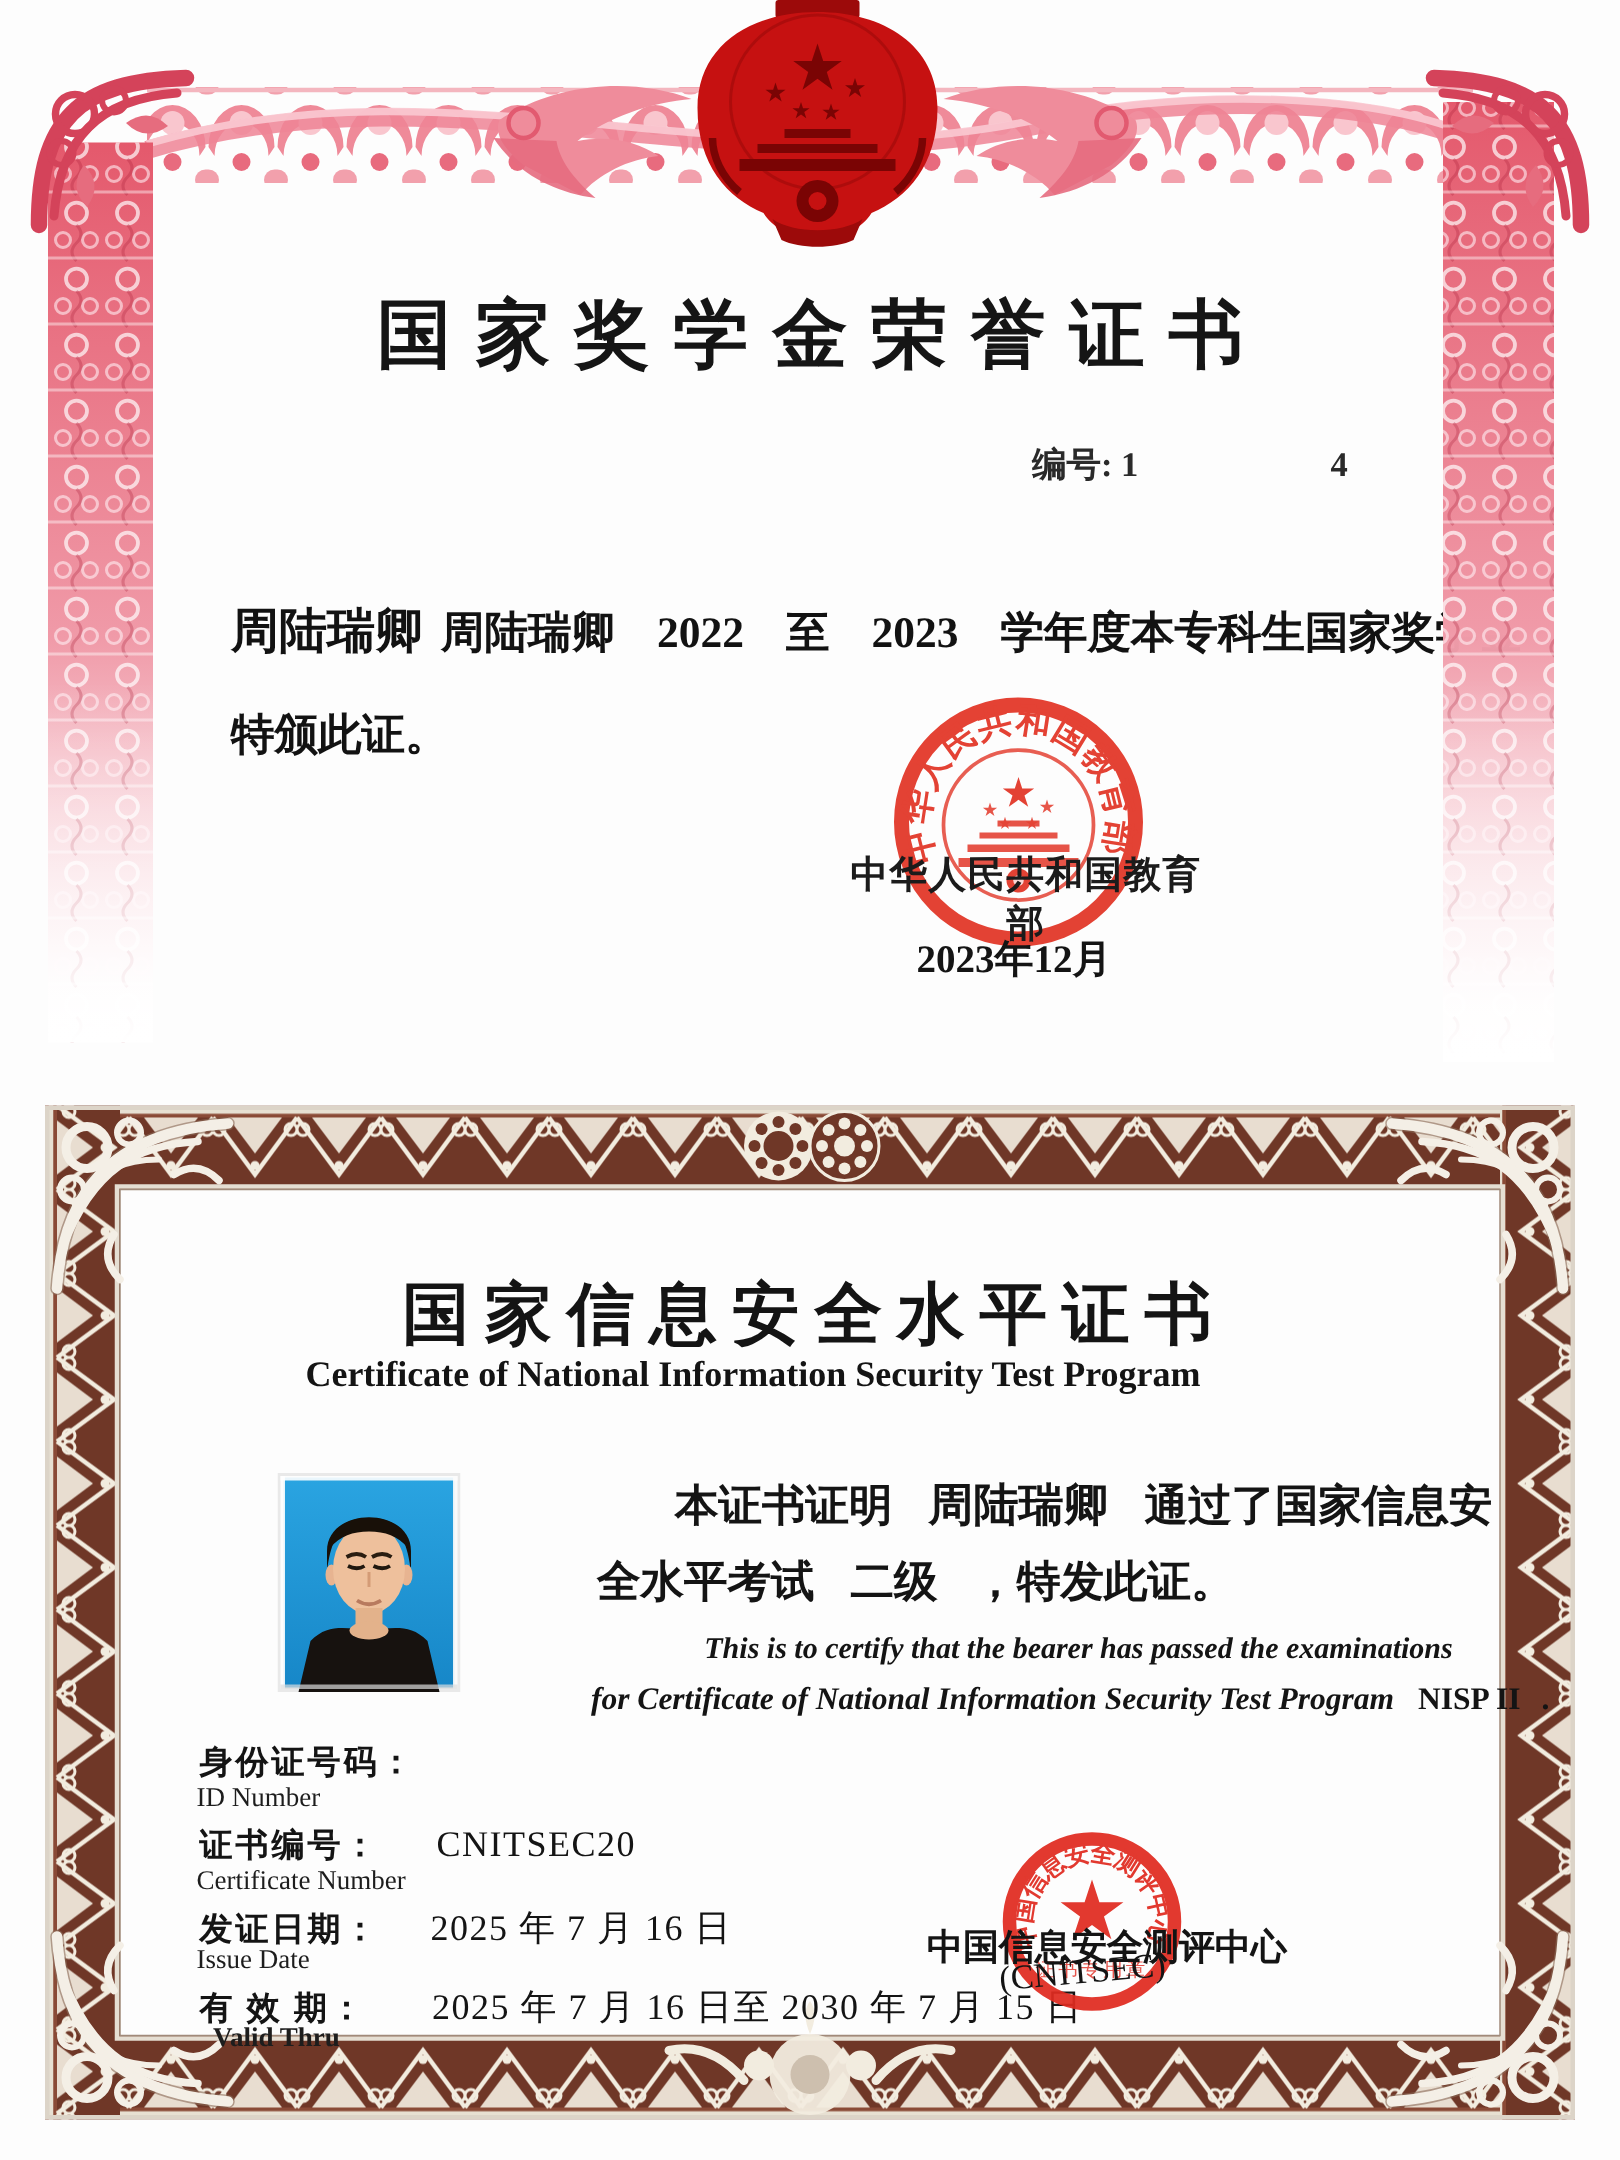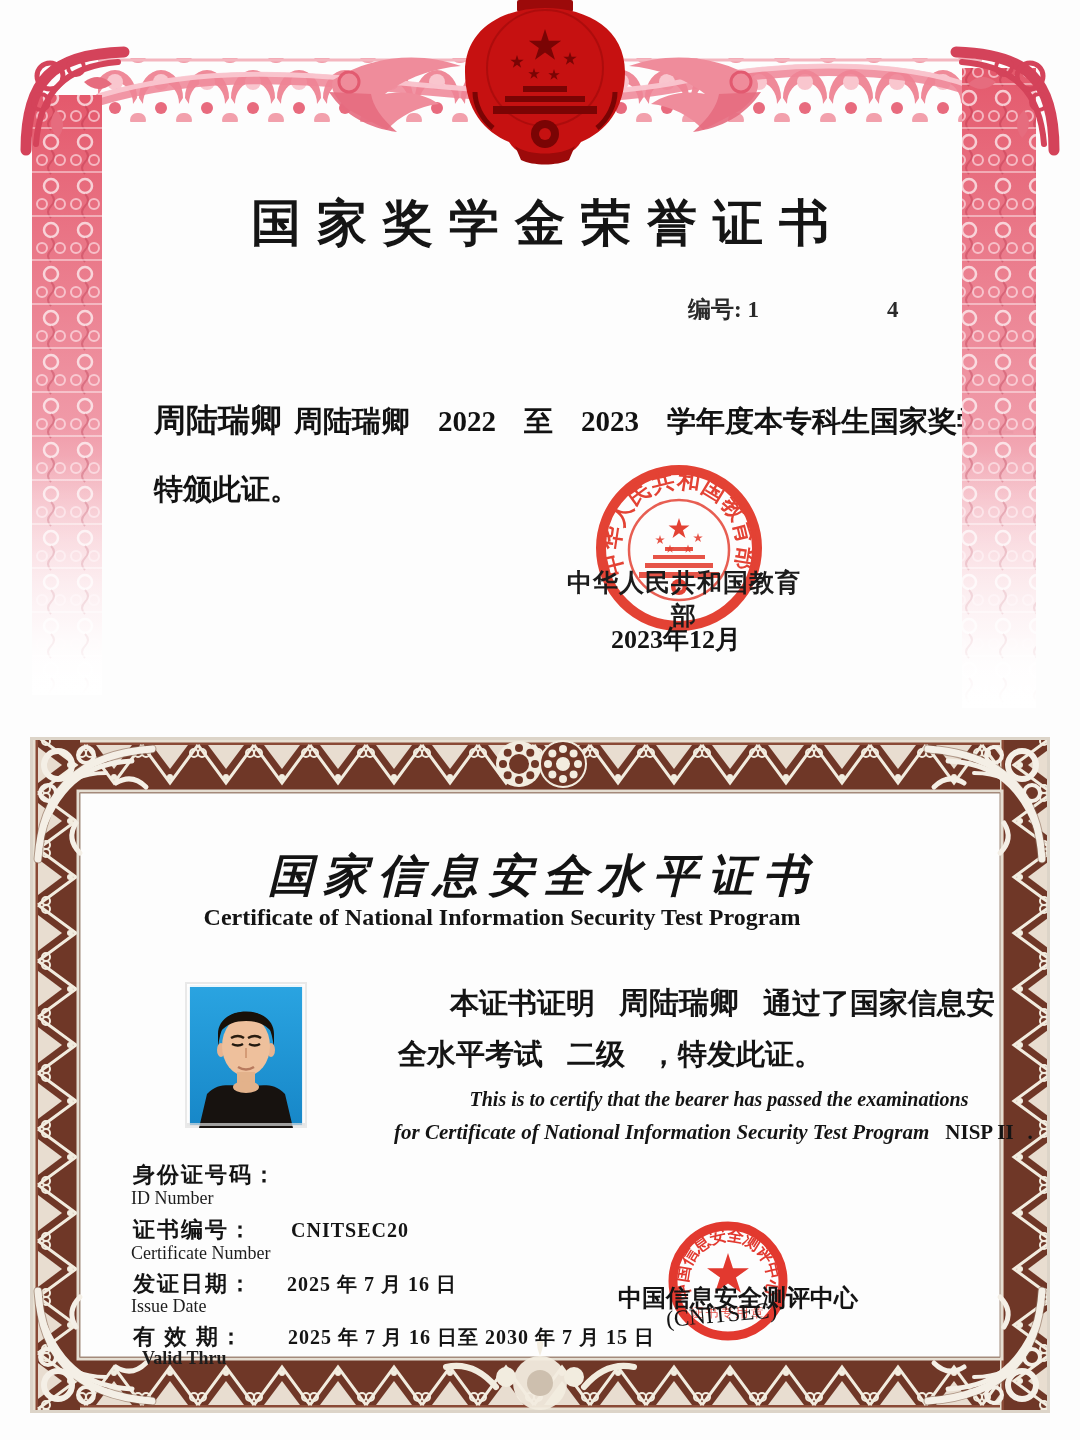--- a/index.html
+++ b/index.html
@@ -21,37 +21,37 @@
   .s-body2{left:154px;top:470px;font-size:29px;font-weight:600;color:#121212;}
   .s-issuer{left:556px;top:566px;width:256px;text-align:center;font-size:25px;font-weight:700;
             letter-spacing:1px;z-index:3;color:#1b1b1b;}
   .s-date{left:598px;top:622px;width:156px;text-align:center;font-size:26px;font-weight:600;z-index:3;}
   .s-seal-svg{left:582px;top:451px;z-index:2;}
   .tc-border-svg{left:0;top:0;z-index:1;}
 
   
   .n-frame-svg{left:30px;top:737px;z-index:1;}
   .n-title{left:0;width:1076px;top:846px;text-align:center;font-size:45px;font-weight:700;
-           letter-spacing:10px;text-indent:10px;z-index:2;font-style:italic;}
+           letter-spacing:10px;text-indent:10px;z-index:2;}
   .n-subtitle{left:0;width:1004px;top:904px;text-align:center;font-size:24px;font-weight:700;z-index:2;}
   .n-photo-svg{left:185px;top:982px;z-index:2;}
   .n-line1{left:450px;top:983px;font-size:29px;font-weight:600;white-space:nowrap;z-index:2;}
   .n-name{font-weight:700;font-size:30px;margin:0 24px;}
   .n-line2{left:398px;top:1035px;font-size:29px;font-weight:600;white-space:nowrap;z-index:2;}
   .n-level{margin:0 24px;font-weight:700;}
   .n-en1{left:436px;top:1088px;width:566px;text-align:center;font-size:20px;font-style:italic;
          font-weight:700;z-index:2;}
   .n-en2{left:394px;top:1120px;font-size:21px;font-style:italic;font-weight:700;white-space:nowrap;z-index:2;}
   .n-nisp{font-style:normal;margin-left:16px;}
   .n-period{font-style:normal;margin-left:14px;}
   .f-row{z-index:2;}
   .f-zh{font-size:22px;font-weight:700;letter-spacing:2px;}
   .f-en{font-size:18px;color:#1d1d1d;}
   .f-en.bold{font-weight:700;}
-  .f-val{font-size:20px;font-weight:700;letter-spacing:1px;}
+  .f-val{font-size:24px;font-weight:400;letter-spacing:1px;}
   .n-seal-svg{left:658px;top:1211px;z-index:2;}
   .n-issuer-zh{left:618px;top:1282px;font-size:24px;font-weight:700;white-space:nowrap;z-index:3;}
   .n-issuer-en{left:666px;top:1302px;font-size:23px;transform:rotate(-5deg);z-index:3;}
 </style>
 </head>
 <body>
 
 <div class="page">
 
   <svg class="abs tc-border-svg" width="1080" height="720" viewBox="0 0 1080 720" xmlns="http://www.w3.org/2000/svg">

